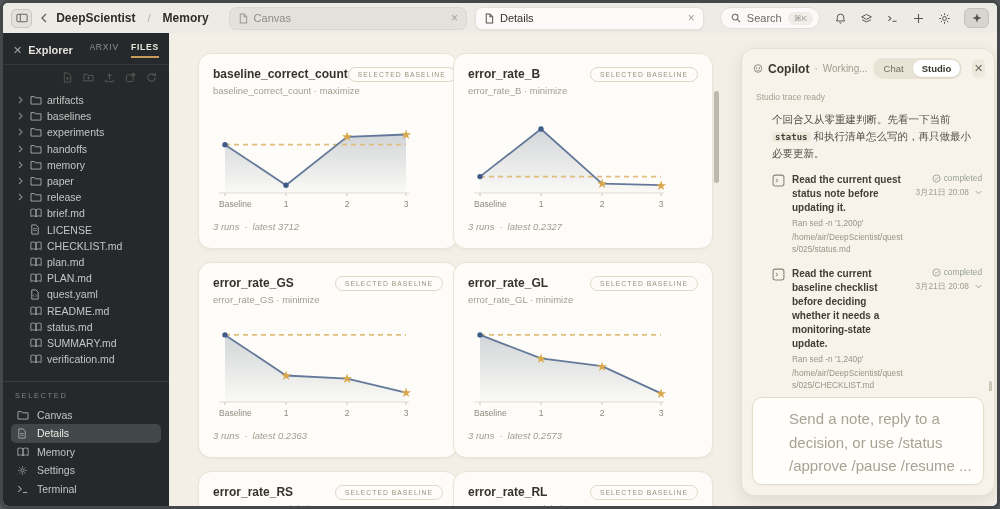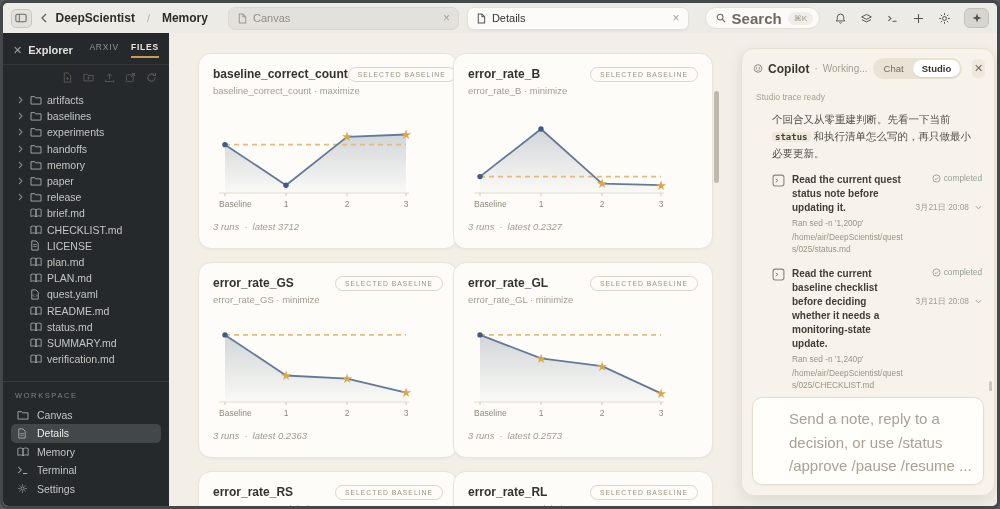--- a/index.html
+++ b/index.html
@@ -12,21 +12,21 @@
   .icon-btn { display:flex; align-items:center; justify-content:center; color:#5c5a54; cursor:pointer; }
   .panel-btn { width:22px; height:19px; border:1px solid #c9c6bf; border-radius:5px; background:#e3e1db; }
   .crumb { font-size:12px; font-weight:bold; color:#2f2d28; }
   .crumb-sep { color:#b2afa7; font-size:11px; padding:0 4px; }
   .tab { height:23px; display:flex; align-items:center; gap:6px; border-radius:7px; padding:0 8px; font-size:11px; }
   .tab.inactive { width:248px; background:#e3e1db; border:1px solid #dad7d0; color:#8f8c84; }
   .tab.active { width:238px; background:#fcfbf9; border:1px solid #e4e1da; color:#34322d; box-shadow:0 1px 2px rgba(0,0,0,.05); }
   .tab .x { margin-left:auto; color:#a5a29a; font-size:12px; }
   .spacer { flex:1; }
   .search-pill { height:22px; display:flex; align-items:center; gap:6px; background:#fbfaf8; border:1px solid #e2dfd8; border-radius:12px; padding:0 6px 0 10px; }
-  .search-pill .lbl { font-size:15px; color:#6d6a62;font-weight:bold; }
+  .search-pill .lbl { font-size:11px; color:#6d6a62; }
   .kbd { font-size:8px; color:#9a978e; background:#efede8; border-radius:8px; padding:2px 6px; }
   .top-icons { display:flex; align-items:center; gap:13px; margin-left:6px; }
   .copilot-toggle { width:25px; height:20px; background:#d7d5cf; border:1px solid #c4c1ba; border-radius:6px; }
 
   
   .body-row { display:flex; height:473px; }
 
   
   .sidebar { width:166px; background:#26292c; color:#c6c9c6; display:flex; flex-direction:column; flex-shrink:0; }
   .sb-head { display:flex; align-items:center; padding:9px 10px 6px 10px; border-bottom:1px solid #33373a; }
@@ -72,21 +72,21 @@
   .cp-text { margin-left:16px; font-size:10.5px; color:#53504a; line-height:1.62; width:208px; }
   .cp-text code { font-family:"DejaVu Sans Mono","Liberation Mono",monospace; font-size:9px; font-weight:bold; color:#45433b; background:#eee7da; border-radius:3px; padding:0 3px; }
   .tasks { margin:11px 0 0 16px; }
   .task { display:flex; gap:7px; margin-bottom:12px; }
   .task-icon { flex-shrink:0; margin-top:1px; color:#8a8474; }
   .task-mid { flex:1; }
   .task-title { font-size:10px; font-weight:bold; color:#403e37; line-height:1.4; }
   .task-det { font-size:8.3px; color:#9a9484; line-height:1.45; margin-top:2px; word-break:break-all; }
   .task-right { width:72px; flex-shrink:0; text-align:right; }
   .task-status { font-size:8.3px; color:#98a093; display:flex; justify-content:flex-end; align-items:center; gap:3px; }
-  .task-time { font-size:8.3px; color:#a29c8c; margin-top:19px; display:flex; justify-content:flex-end; align-items:center; gap:6px; }
+  .task-time { font-size:8.3px; color:#a29c8c; margin-top:4px; display:flex; justify-content:flex-end; align-items:center; gap:6px; }
   .cp-scrollbar { position:absolute; right:2px; top:295px; width:3px; height:55px; background:#cfc8b8; border-radius:2px; }
   .cp-input { margin:6px 10px 10px; background:#fffefb; border:1px solid #e4ddcd; border-radius:10px; padding:9px 10px 7px; box-shadow:0 1px 3px rgba(0,0,0,.04); }
   .cp-placeholder { font-size:15px; color:#a9a294; line-height:1.55; min-height:33px;margin-left:26px; }
   .cp-input-foot { border-top:1px solid #efe9db; margin:6px -10px 0; padding:7px 10px 0; display:flex; align-items:center; }
   .cp-hint { font-size:8.3px; color:#a9a294; }
   .btn-stop { margin-left:auto; display:flex; align-items:center; gap:6px; border:1px solid #ddd6c6; background:#fff; border-radius:6px; padding:4px 10px; cursor:pointer; }
   .btn-stop .cb { width:8px; height:8px; border:1.3px solid #55524a; border-radius:1px; }
   .btn-stop .lbl { font-size:9.5px; font-weight:bold; color:#3f3d36; }
   .btn-send { margin-left:7px; display:flex; align-items:center; gap:5px; background:#a5a39c; border:none; border-radius:6px; padding:5px 11px; cursor:pointer; }
   .btn-send .arrow { color:#fff; font-size:9px; }
@@ -332,44 +332,44 @@
             <span class="ficon">
               <svg width="12" height="10" viewBox="0 0 14 11">
                 <path d="M1 1.5c2-.9 4-.9 6 .3v8c-2-1.2-4-1.2-6-.3zM13 1.5c-2-.9-4-.9-6 .3v8c2-1.2 4-1.2 6-.3z" fill="none" stroke="currentColor" stroke-width="1"></path>
               </svg>
             </span>
             <span>brief.md</span>
           </div>
           <div class="tree-row">
             <span class="chev"></span>
             <span class="ficon">
-              <svg width="12" height="10" viewBox="0 0 14 11">
-                <path d="M1 1.5c2-.9 4-.9 6 .3v8c-2-1.2-4-1.2-6-.3zM13 1.5c-2-.9-4-.9-6 .3v8c2-1.2 4-1.2 6-.3z" fill="none" stroke="currentColor" stroke-width="1"></path>
-              </svg>
-            </span>
-            <span>CHECKLIST.md</span>
-          </div>
-          <div class="tree-row">
-            <span class="chev"></span>
-            <span class="ficon">
               <svg width="10" height="11" viewBox="0 0 10 12">
                 <path d="M1.5 1h4.5l2.5 2.5V11h-7z" fill="none" stroke="currentColor" stroke-width="1"></path>
                 <line x1="3" y1="5" x2="7" y2="5" stroke="currentColor" stroke-width=".8"></line>
                 <line x1="3" y1="7" x2="7" y2="7" stroke="currentColor" stroke-width=".8"></line>
               </svg>
             </span>
             <span>LICENSE</span>
           </div>
           <div class="tree-row">
             <span class="chev"></span>
             <span class="ficon">
               <svg width="12" height="10" viewBox="0 0 14 11">
                 <path d="M1 1.5c2-.9 4-.9 6 .3v8c-2-1.2-4-1.2-6-.3zM13 1.5c-2-.9-4-.9-6 .3v8c2-1.2 4-1.2 6-.3z" fill="none" stroke="currentColor" stroke-width="1"></path>
               </svg>
             </span>
+            <span>CHECKLIST.md</span>
+          </div>
+          <div class="tree-row">
+            <span class="chev"></span>
+            <span class="ficon">
+              <svg width="12" height="10" viewBox="0 0 14 11">
+                <path d="M1 1.5c2-.9 4-.9 6 .3v8c-2-1.2-4-1.2-6-.3zM13 1.5c-2-.9-4-.9-6 .3v8c2-1.2 4-1.2 6-.3z" fill="none" stroke="currentColor" stroke-width="1"></path>
+              </svg>
+            </span>
             <span>plan.md</span>
           </div>
           <div class="tree-row">
             <span class="chev"></span>
             <span class="ficon">
               <svg width="12" height="10" viewBox="0 0 14 11">
                 <path d="M1 1.5c2-.9 4-.9 6 .3v8c-2-1.2-4-1.2-6-.3zM13 1.5c-2-.9-4-.9-6 .3v8c2-1.2 4-1.2 6-.3z" fill="none" stroke="currentColor" stroke-width="1"></path>
               </svg>
             </span>
             <span>PLAN.md</span>
@@ -415,21 +415,21 @@
             <span class="chev"></span>
             <span class="ficon">
               <svg width="12" height="10" viewBox="0 0 14 11">
                 <path d="M1 1.5c2-.9 4-.9 6 .3v8c-2-1.2-4-1.2-6-.3zM13 1.5c-2-.9-4-.9-6 .3v8c2-1.2 4-1.2 6-.3z" fill="none" stroke="currentColor" stroke-width="1"></path>
               </svg>
             </span>
             <span>verification.md</span>
           </div>
         </div>
       <div class="workspace">
-        <div class="ws-label">WORKSPACE</div>
+        <div class="ws-label">SELECTED</div>
         <div id="workspace-items">
             <div class="ws-item">
               <span class="wicon">
                 <svg width="12" height="10" viewBox="0 0 13 11">
                   <path d="M1 1.8h4l1 1.3h6V10H1z" fill="none" stroke="currentColor" stroke-width="1"></path>
                 </svg>
               </span>
               <span>Canvas</span>
             </div>
             <div class="ws-item active">
@@ -442,47 +442,47 @@
               </span>
               <span>Details</span>
             </div>
             <div class="ws-item">
               <span class="wicon">
                 <svg width="12" height="10" viewBox="0 0 14 11">
                   <path d="M1 1.5c2-.9 4-.9 6 .3v8c-2-1.2-4-1.2-6-.3zM13 1.5c-2-.9-4-.9-6 .3v8c2-1.2 4-1.2 6-.3z" fill="none" stroke="currentColor" stroke-width="1"></path>
                 </svg>
               </span>
               <span>Memory</span>
-            </div>
-            <div class="ws-item">
-              <span class="wicon">
-                <svg width="12" height="10" viewBox="0 0 14 11">
-                  <path d="M1.5 2l3.5 3.5L1.5 9" fill="none" stroke="currentColor" stroke-width="1.2"></path>
-                  <line x1="7" y1="9.5" x2="12" y2="9.5" stroke="currentColor" stroke-width="1.2"></line>
-                </svg>
-              </span>
-              <span>Terminal</span>
             </div>
             <div class="ws-item">
               <span class="wicon">
                 <svg width="11" height="11" viewBox="0 0 16 16">
                   <circle cx="8" cy="8" r="2.3" fill="none" stroke="currentColor" stroke-width="1.2"></circle>
                   <g stroke="currentColor" stroke-width="1.2">
                     <line x1="8" y1="1.8" x2="8" y2="3.9"></line>
                     <line x1="8" y1="12.1" x2="8" y2="14.2"></line>
                     <line x1="1.8" y1="8" x2="3.9" y2="8"></line>
                     <line x1="12.1" y1="8" x2="14.2" y2="8"></line>
                     <line x1="3.6" y1="3.6" x2="5.1" y2="5.1"></line>
                     <line x1="10.9" y1="10.9" x2="12.4" y2="12.4"></line>
                     <line x1="12.4" y1="3.6" x2="10.9" y2="5.1"></line>
                     <line x1="5.1" y1="10.9" x2="3.6" y2="12.4"></line>
                   </g>
                 </svg>
               </span>
               <span>Settings</span>
+            </div>
+            <div class="ws-item">
+              <span class="wicon">
+                <svg width="12" height="10" viewBox="0 0 14 11">
+                  <path d="M1.5 2l3.5 3.5L1.5 9" fill="none" stroke="currentColor" stroke-width="1.2"></path>
+                  <line x1="7" y1="9.5" x2="12" y2="9.5" stroke="currentColor" stroke-width="1.2"></line>
+                </svg>
+              </span>
+              <span>Terminal</span>
             </div>
           </div>
       </div>
     </div>
 
     <div class="main">
       <div class="cards" id="cards">
           <div class="card">
             <div class="card-head">
               <span class="card-title">baseline_correct_count</span>

